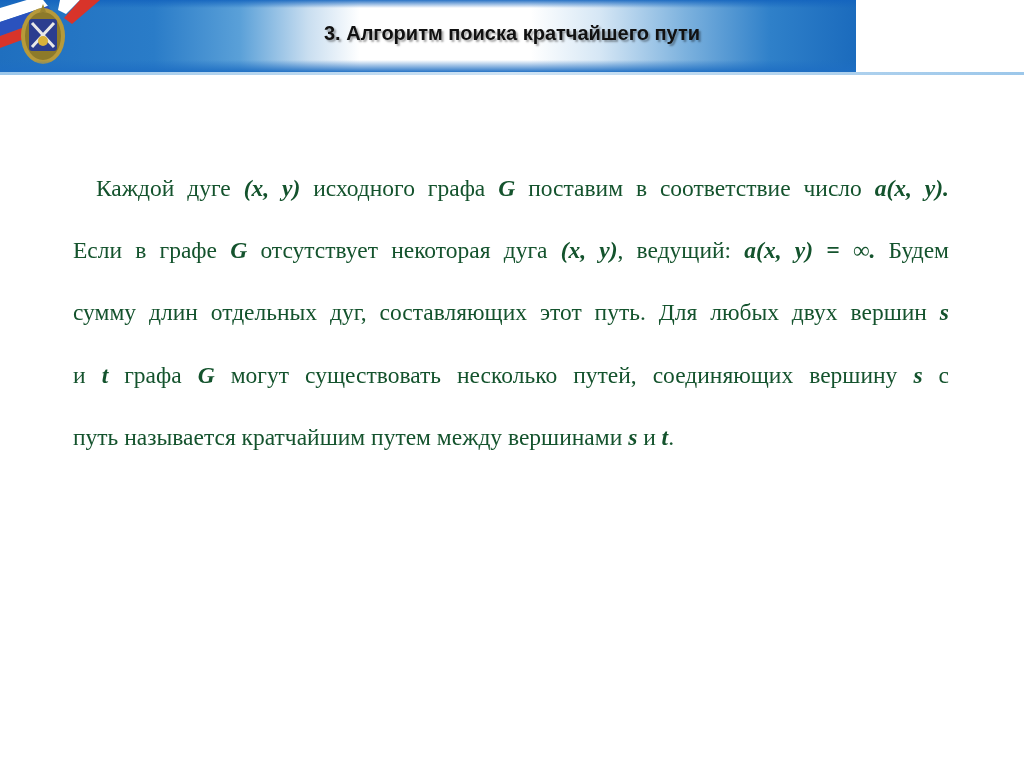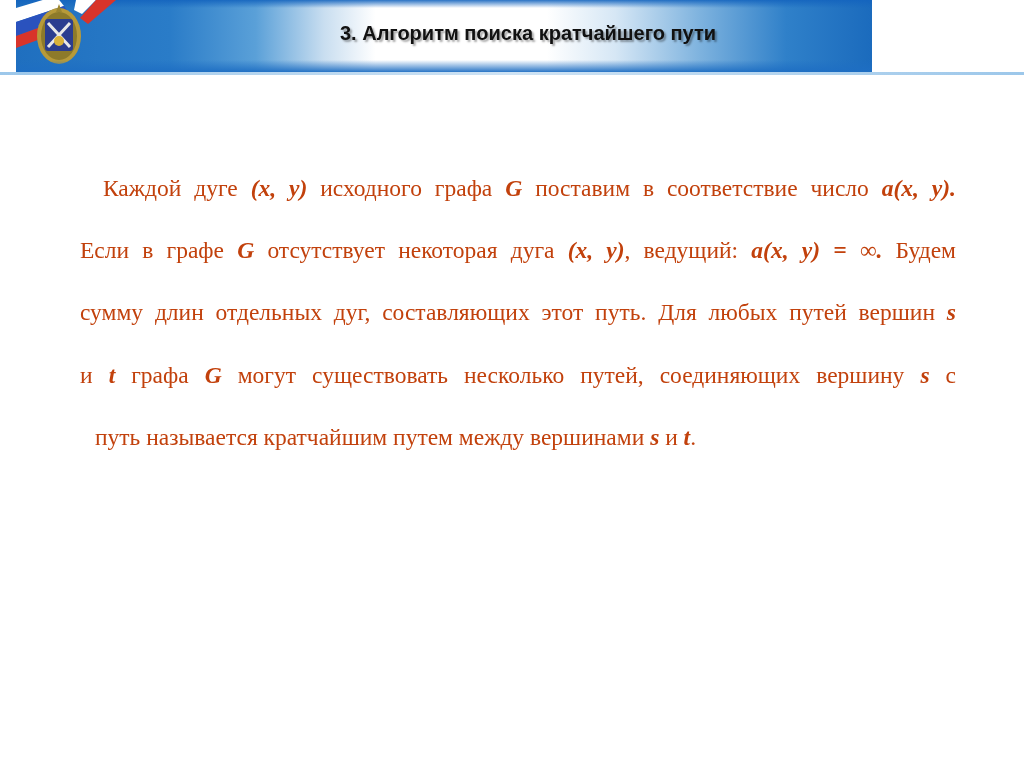--- a/index.html
+++ b/index.html
@@ -7,21 +7,20 @@
       width: 1024px; height: 767px; overflow: hidden;
       background: #ffffff; position: relative;
       font-family: "Liberation Serif", serif;
     }
     .header {
       position: absolute; left: 0; top: 0; width: 856px; height: 72px;
       background: linear-gradient(to right,
         #1f6fbf 0%, #2a7cc8 18%, #5aa0d8 28%, #c9def0 36%, #ffffff 42%,
         #ffffff 62%, #d6e7f5 70%, #7db2de 80%, #2f80c9 90%, #1b6bbd 100%);
       overflow: hidden;
-      margin-left: 16px;
     }
     .header::before {
       content: ""; position: absolute; left: 0; top: 0; right: 0; height: 8px;
       background: linear-gradient(to bottom, rgba(20,100,190,0.9), rgba(255,255,255,0));
     }
     .header::after {
       content: ""; position: absolute; left: 0; bottom: 0; right: 0; height: 12px;
       background: linear-gradient(to bottom, rgba(255,255,255,0), rgba(30,110,195,0.95));
     }
     .header-stripe {
@@ -39,27 +38,27 @@
     }
     .page-badge {
       position: absolute; left: 976px; top: 13px; width: 32px; height: 42px;
       border: 3px solid #000; border-radius: 50%; background: #fff;
       box-sizing: border-box; display: flex; align-items: center; justify-content: center;
       font-family: "Liberation Sans", sans-serif; font-weight: bold; font-size: 12px; color: #000;
       z-index: 2;
       text-align: center;
     }
     .body-text {
-      position: absolute; left: 80px; top: 157px; width: 876px;
-      font-size: 23.5px; line-height: 62.2px; color: #c2410c;
+      position: absolute; left: 73px; top: 157px; width: 876px;
+      font-size: 23.5px; line-height: 62.2px; color: #14532d;
       text-align: justify;
     }
     .body-text .line { display: block; text-align: justify; text-align-last: justify; white-space: nowrap; height: 62.2px; }
     .body-text .line.first { padding-left: 23px; }
-    .body-text .line.last { text-align-last: left; margin-left: 15px; }
+    .body-text .line.last { text-align-last: left; }
     .bi { font-weight: bold; font-style: italic; }
   </style>
 </head>
 <body>
 
 <div class="header">
   <svg class="ribbon" viewBox="0 0 110 72">
     <path d="M0,8 L40,-4 L48,6 L0,22 Z" fill="#ffffff"></path>
     <path d="M0,22 L48,6 L55,16 L0,36 Z" fill="#2a52be"></path>
     <path d="M0,36 L55,16 L60,26 L0,48 Z" fill="#d8342a"></path>
@@ -75,16 +74,16 @@
     <path d="M25,2 L28,10 L22,10 Z" fill="#9b8530"></path>
   </svg>
   <div class="slide-title">3. Алгоритм поиска кратчайшего пути</div>
   <div class="page-badge">20</div>
 </div>
 <div class="header-stripe"></div>
 
 <div class="body-text" id="body-text">
     <span class="line first"><span>Каждой дуге </span><span class="bi">(x, y)</span><span> исходного графа </span><span class="bi">G</span><span> поставим в соответствие число </span><span class="bi">a(x, y).</span></span>
     <span class="line"><span>Если в графе </span><span class="bi">G</span><span> отсутствует некоторая дуга  </span><span class="bi">(x, y)</span><span>, ведущий: </span><span class="bi">a(x, y) = ∞.</span><span> Будем</span></span>
-    <span class="line"><span>сумму длин отдельных дуг, составляющих этот путь. Для любых путей вершин </span><span class="bi">s</span></span>
+    <span class="line"><span>сумму длин отдельных дуг, составляющих этот путь. Для любых двух вершин </span><span class="bi">s</span></span>
     <span class="line"><span>и </span><span class="bi">t</span><span> графа </span><span class="bi">G</span><span> могут существовать несколько путей, соединяющих вершину </span><span class="bi">s</span><span> с</span></span>
     <span class="line last"><span>путь называется кратчайшим путем между вершинами </span><span class="bi">s</span><span> и </span><span class="bi">t</span><span>.</span></span>
   </div>
 
 </body></html>

